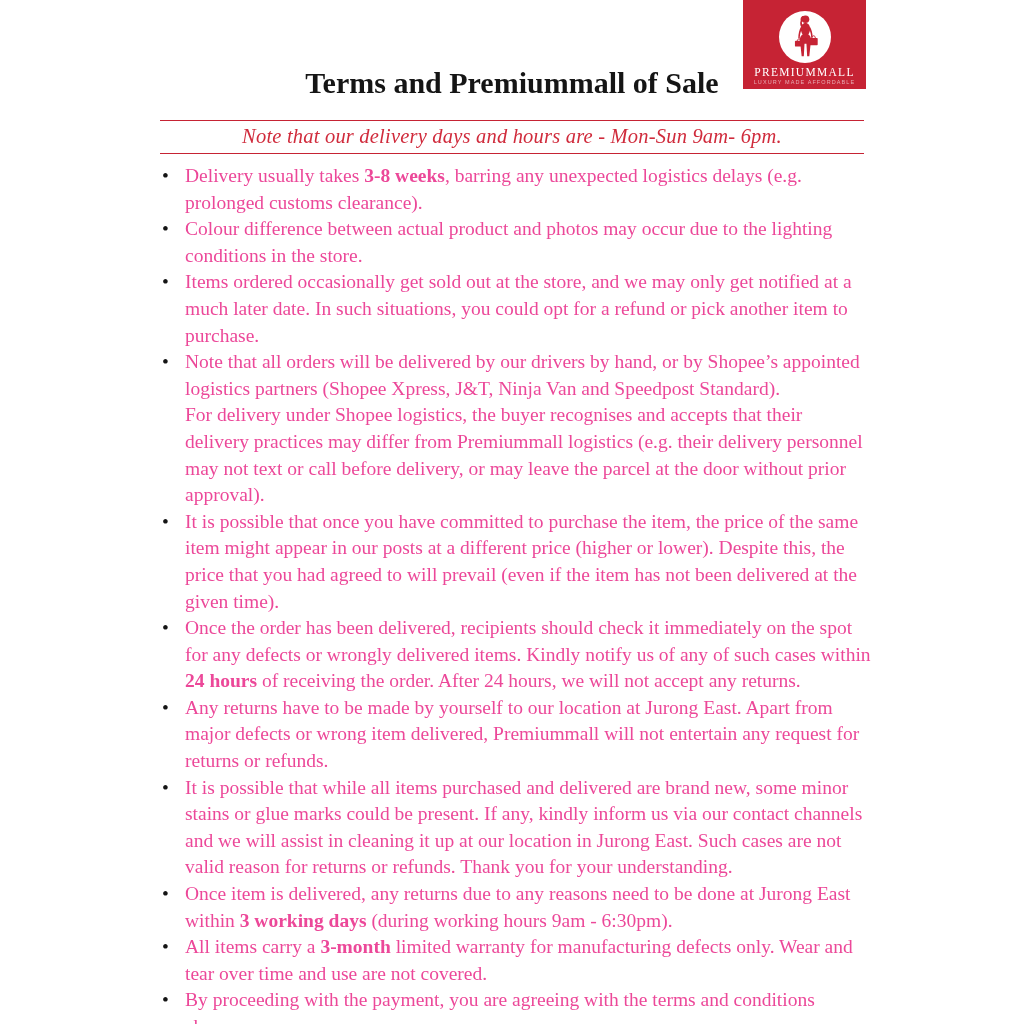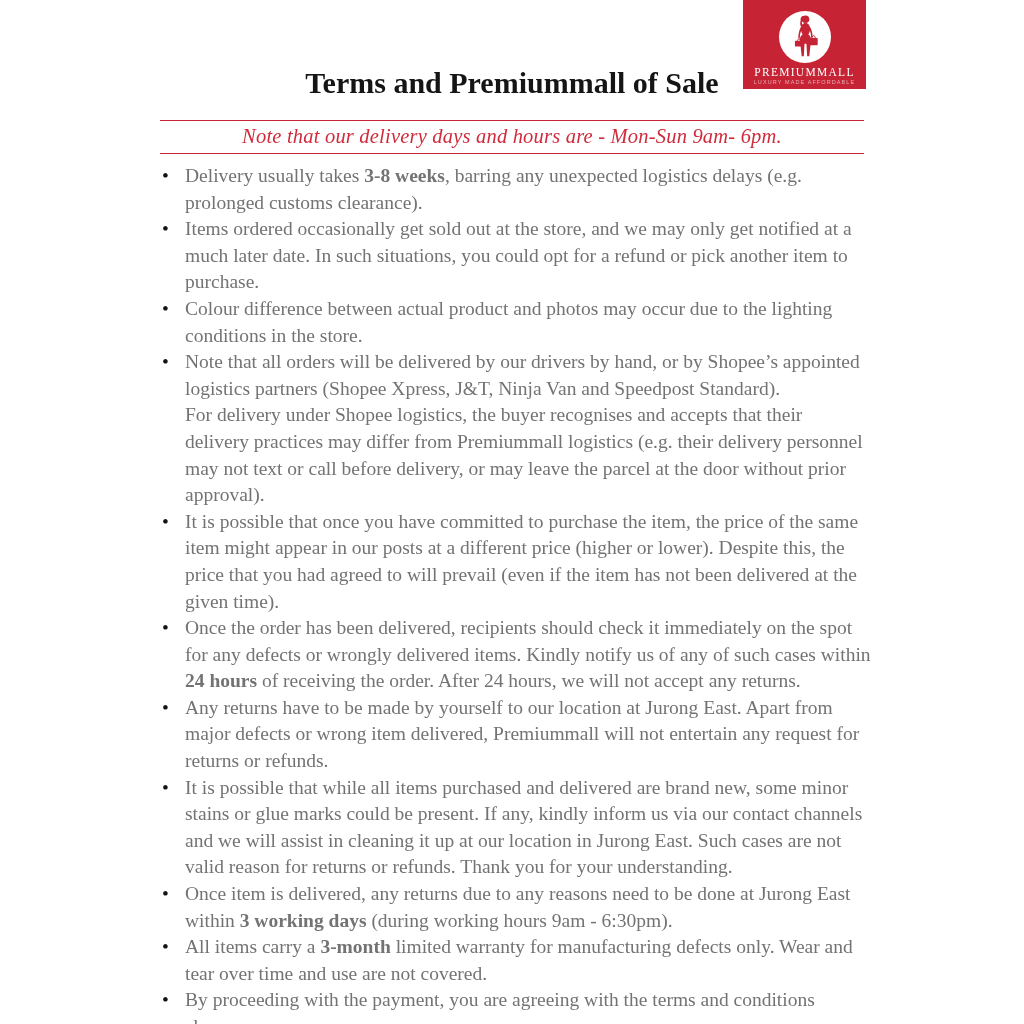--- a/index.html
+++ b/index.html
@@ -90,21 +90,21 @@
     width: 732px;
     list-style: none;
   }
   .terms-list li {
     position: relative;
     padding-left: 44px;
     max-width: 730px;
     font-size: 19.5px;
     line-height: 26.6px;
     white-space: pre-wrap;
-    color: #737373;
+    color: #ec4899;
   }
   .terms-list li::before {
     content: "\2022";
     position: absolute;
     left: 21px;
     top: 0;
     font-size: 19.5px;
     color: #141414;
   }
   .terms-list b { font-weight: bold; }
@@ -142,22 +142,22 @@
   </div>
 
   <div class="doc-title">Terms and Premiummall of Sale</div>
 
   <div class="notice-band">
     <span class="notice-text">Note that our delivery days and hours are - Mon-Sun 9am- 6pm.</span>
   </div>
 
   <ul class="terms-list">
       <li><span>Delivery usually takes </span><b>3-8 weeks</b><span>, barring any unexpected logistics delays (e.g. prolonged customs clearance).</span></li>
+      <li><span>Colour difference between actual product and photos may occur due to the lighting conditions in the store.</span></li>
       <li><span>Items ordered occasionally get sold out at the store, and we may only get notified at a much later date. In such situations, you could opt for a refund or pick another item to purchase.</span></li>
-      <li><span>Colour difference between actual product and photos may occur due to the lighting conditions in the store.</span></li>
       <li><span>Note that all orders will be delivered by our drivers by hand, or by Shopee’s appointed logistics partners (Shopee Xpress, J&amp;T, Ninja Van and Speedpost Standard).
 For delivery under Shopee logistics, the buyer recognises and accepts that their delivery practices may differ from Premiummall logistics (e.g. their delivery personnel may not text or call before delivery, or may leave the parcel at the door without prior approval).</span></li>
       <li><span>It is possible that once you have committed to purchase the item, the price of the same item might appear in our posts at a different price (higher or lower). Despite this, the price that you had agreed to will prevail (even if the item has not been delivered at the given time).</span></li>
       <li><span>Once the order has been delivered, recipients should check it immediately on the spot for any defects or wrongly delivered items. Kindly notify us of any of such cases within </span><b>24 hours</b><span> of receiving the order. After 24 hours, we will not accept any returns.</span></li>
       <li><span>Any returns have to be made by yourself to our location at Jurong East. Apart from major defects or wrong item delivered, Premiummall will not entertain any request for returns or refunds.</span></li>
       <li><span>It is possible that while all items purchased and delivered are brand new, some minor stains or glue marks could be present. If any, kindly inform us via our contact channels and we will assist in cleaning it up at our location in Jurong East. Such cases are not valid reason for returns or refunds. Thank you for your understanding.</span></li>
       <li><span>Once item is delivered, any returns due to any reasons need to be done at Jurong East within </span><b>3 working days</b><span> (during working hours 9am - 6:30pm).</span></li>
       <li><span>All items carry a </span><b>3-month</b><span> limited warranty for manufacturing defects only. Wear and tear over time and use are not covered.</span></li>
       <li><span>By proceeding with the payment, you are agreeing with the terms and conditions above.</span></li>
     </ul>

